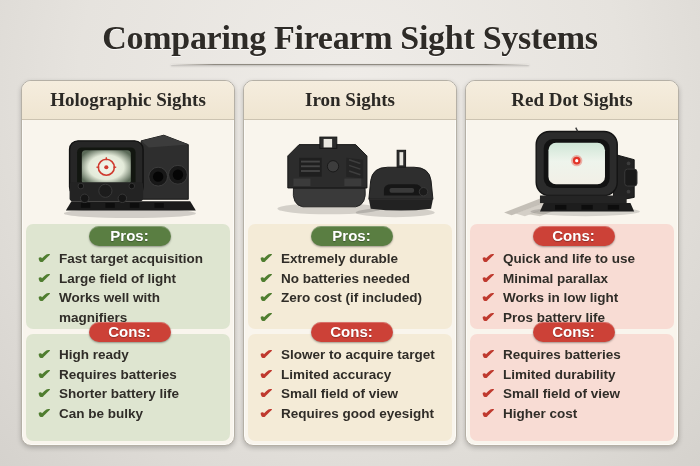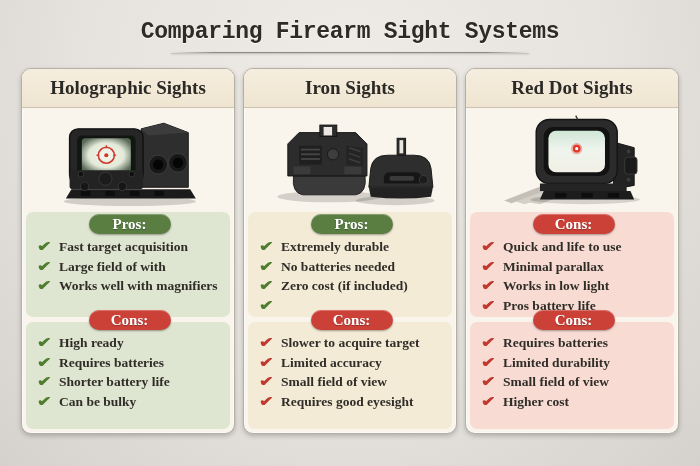--- a/index.html
+++ b/index.html
@@ -6,22 +6,22 @@
   html,body { width:700px; height:466px; }
   .page {
     width:700px; height:466px;
     background: radial-gradient(ellipse at 50% 20%, #efece8 0%, #e6e3de 55%, #d5d2cd 100%);
     font-family:"Liberation Sans", sans-serif;
     overflow:hidden;
     position:relative;
   }
   .title-wrap { text-align:center; padding-top:19px; }
   .main-title {
-    font-family:Liberation Mono, monospace;
-    font-size:23px; font-weight:bold; color:#2e2b27;
+    font-family:Liberation Serif, serif;
+    font-size:34px; font-weight:bold; color:#2e2b27;
     letter-spacing:-0.3px;
     text-shadow:0 1px 0 rgba(255,255,255,0.8);
   }
   .title-rule {
     width:358px; height:1px; margin:7px auto 0;
     background:linear-gradient(90deg, rgba(140,135,126,0) 0%, #8f8a81 12%, #8f8a81 88%, rgba(140,135,126,0) 100%);
     box-shadow:0 1px 2px rgba(0,0,0,0.3);
   }
   .cards { display:flex; gap:8px; padding:15px 21px 0; }
   .card {
@@ -45,21 +45,20 @@
   }
   .image-area {
     height:102px; flex:0 0 102px;
     display:flex; align-items:center; justify-content:center;
   }
   .panel {
     border-radius:7px;
     margin:2px 4px 0;
     padding:0 8px 2px 11px;
     position:relative;
-    font-family:Liberation Serif, serif;
   }
   .panel-first { height:105px; flex:0 0 105px; }
   .panel-second { flex:1; margin-top:5px; margin-bottom:4px; }
   .pill {
     width:82px; margin:2px auto 1px;
     border-radius:11px;
     color:#ffffff; font-weight:bold; font-size:15px; line-height:20px;
     text-align:center;
     box-shadow:0 1px 2px rgba(0,0,0,0.35), inset 0 1px 0 rgba(255,255,255,0.25);
     text-shadow:0 1px 1px rgba(0,0,0,0.3);
@@ -129,21 +128,21 @@
       </div>
       <div class="panel panel-first" style="background: rgb(222, 229, 208); --check: #4f7d2f;">
         <div class="pill" style="background: rgb(90, 126, 66);">Pros:</div>
         <ul class="items">
           <li>
               <span class="check">✔</span>
               <span>Fast target acquisition</span>
             </li>
           <li>
               <span class="check">✔</span>
-              <span>Large field of with</span>
+              <span>Large field of light</span>
             </li>
           <li>
               <span class="check">✔</span>
               <span>Works well with magnifiers</span>
             </li>
         </ul>
       </div>
       <div class="panel panel-second" style="background: rgb(222, 229, 208); --check: #4f7d2f;">
         <div class="pill" style="background: rgb(204, 65, 55);">Cons:</div>
         <ul class="items">

